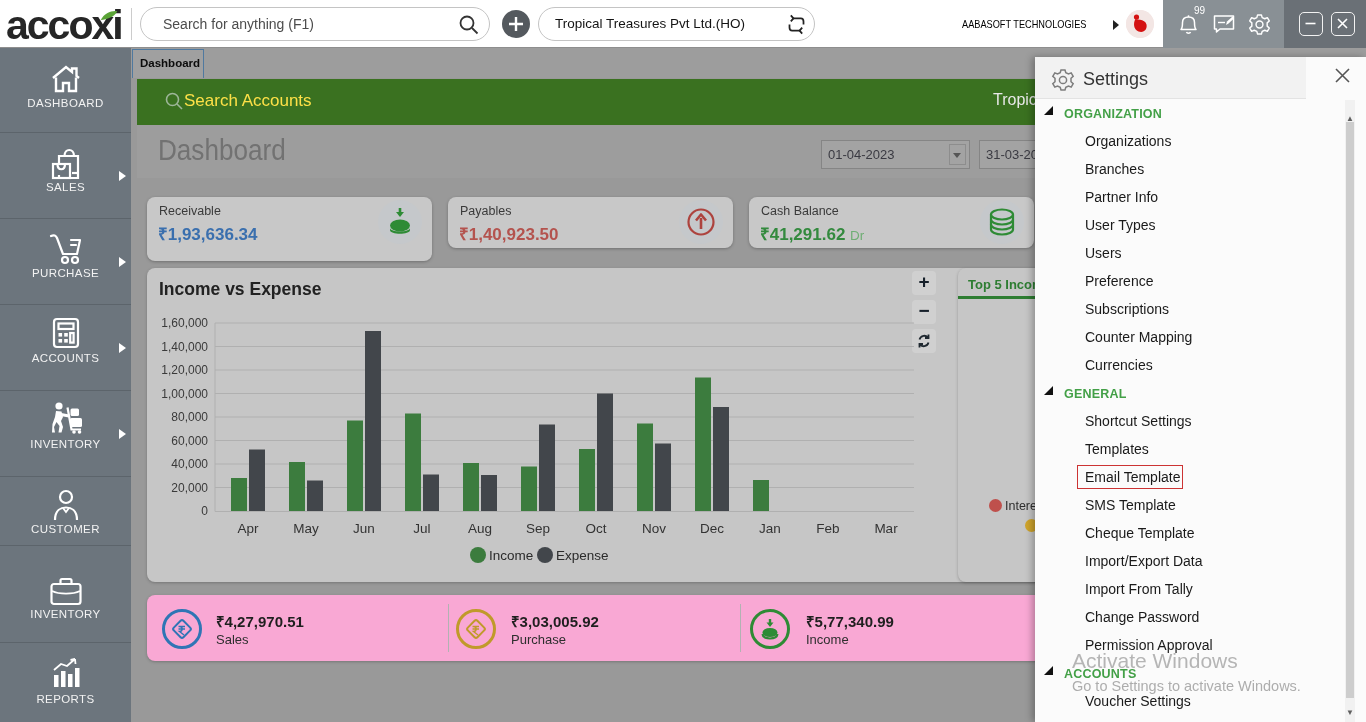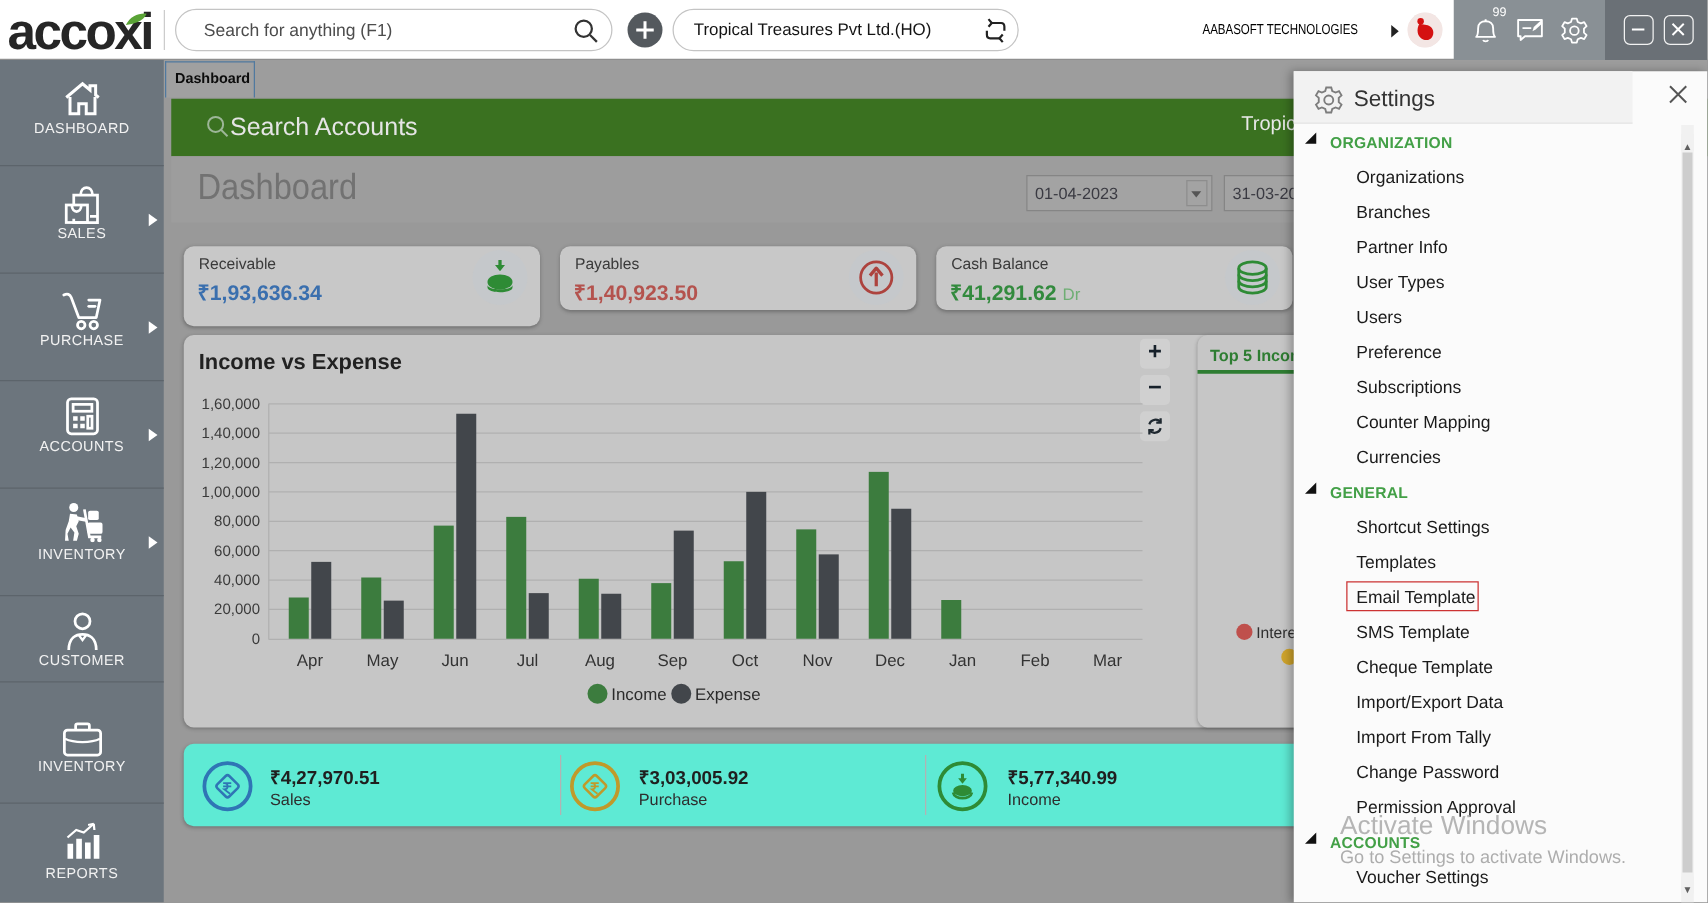--- a/index.html
+++ b/index.html
@@ -48,21 +48,21 @@
 .card .klbl { position:absolute; left:12px; top:7px; font-size:12.5px; color:#3a3a3a; }
 .card .kval { position:absolute; left:11px; top:25px; font-size:17px; font-weight:bold; }
 .iconcirc { position:absolute; width:44px; height:44px; border-radius:50%; top:3px; background:#c5c8cb; }
 
 
 #chartpanel { position:absolute; left:16px; top:220px; width:916px; height:314px; background:#c6c6c6; border-radius:8px; box-shadow:0 1px 3px rgba(40,40,40,0.3); }
 #top5 { position:absolute; left:827px; top:220px; width:213px; height:314px; background:#c6c6c6; border-radius:8px; box-shadow:0 1px 3px rgba(40,40,40,0.3); }
 .zoombtn { position:absolute; left:765px; width:24px; height:24px; background:#d0d0d0; border-radius:4px; color:#16202a; text-align:center; font-size:19px; line-height:22px; font-weight:bold; }
 
 
-#bottomcard { position:absolute; left:16px; top:547px; width:1204px; height:66px; background:#5eead4; border-radius:8px; box-shadow:0 1px 3px rgba(40,40,40,0.3); }
+#bottomcard { position:absolute; left:16px; top:547px; width:1204px; height:66px; background:#f9a8d4; border-radius:8px; box-shadow:0 1px 3px rgba(40,40,40,0.3); }
 .bsep { position:absolute; top:9px; width:1px; height:48px; background:#b2b2b2; }
 .bigcirc { position:absolute; top:14px; width:40px; height:40px; border-radius:50%; }
 .bval { position:absolute; top:16px; font-size:15px; font-weight:bold; color:#1f1f1f; }
 .bnam { position:absolute; top:37px; font-size:13px; color:#2e2e2e; }
 
 
 #footer { position:absolute; left:0px; top:629px; width:1235px; height:45px; background:#9b9b9b; border-top:1px solid #898989; }
 #footer .ftx { position:absolute; left:57px; top:14px; font-size:13px; font-weight:bold; color:#3b3b3b; transform:scaleX(0.82); transform-origin:left top; }
 
 
@@ -83,21 +83,21 @@
 <div id="content">
   <div style="position:absolute; left:0; top:0; width:1235px; height:30px; background:#9d9d9d;"></div>
   <div id="tab">
       <span>Dashboard</span>
     </div>
   <div id="greenbar">
     <svg style="position:absolute; left:27px; top:12px;" width="20" height="20" viewBox="0 0 20 20" fill="none" stroke="#9db698" stroke-width="1.6">
       <circle cx="8.5" cy="8.5" r="6"></circle>
         <path d="M13 13 L18 18"></path>
     </svg>
-    <span style="position:absolute; left:47px; top:12px; font-size:20px; color:#e5e5e5;">Search Accounts</span>
+    <span style="position:absolute; left:47px; top:12px; font-size:17px; color:#fde047;">Search Accounts</span>
     <span style="position:absolute; left:856px; top:12px; font-size:16px; color:#e8e8e8;">Tropical Treasures Pvt Ltd.(HO)</span>
   </div>
   <div id="titlerow">
     <h1>Dashboard</h1>
     <div class="datebox" style="left:684px; width:149px;">
         <span class="d">01-04-2023</span>
         <span class="ddbtn"></span>
       </div>
     <div class="datebox" style="left:842px; width:149px;">
         <span class="d">31-03-2024</span>

